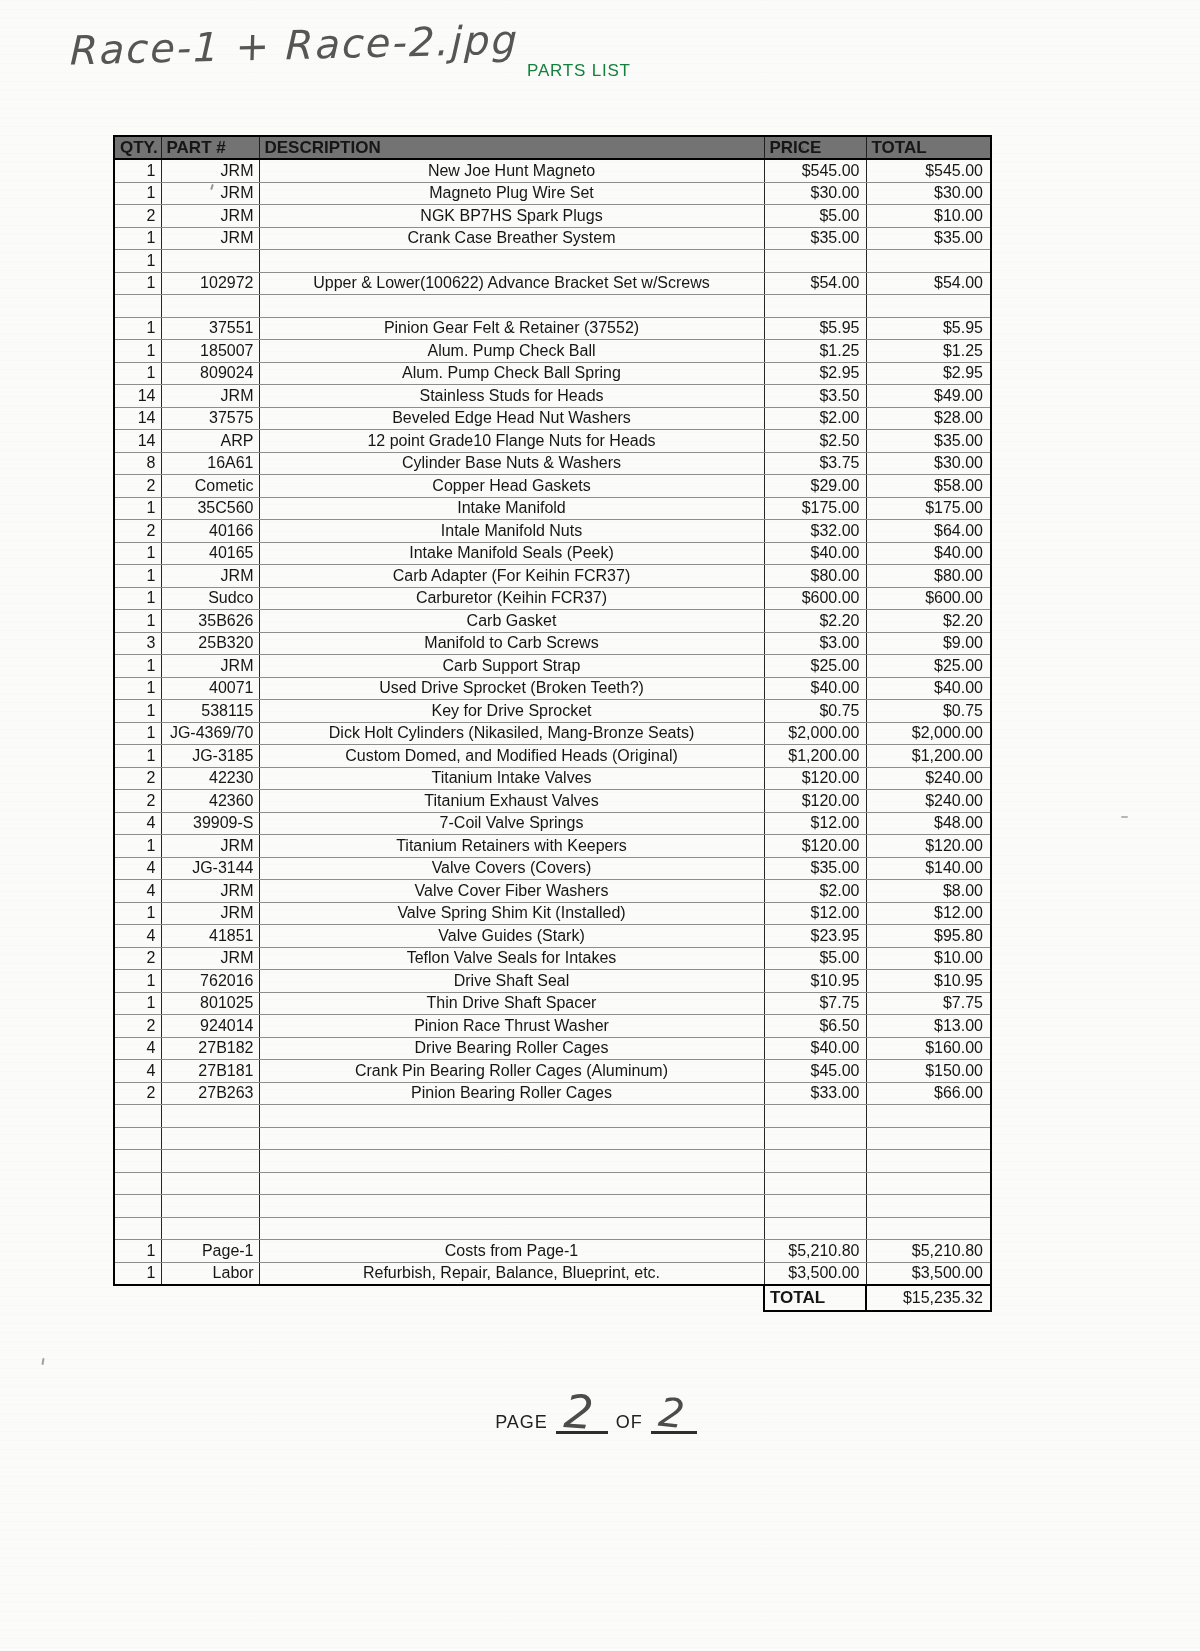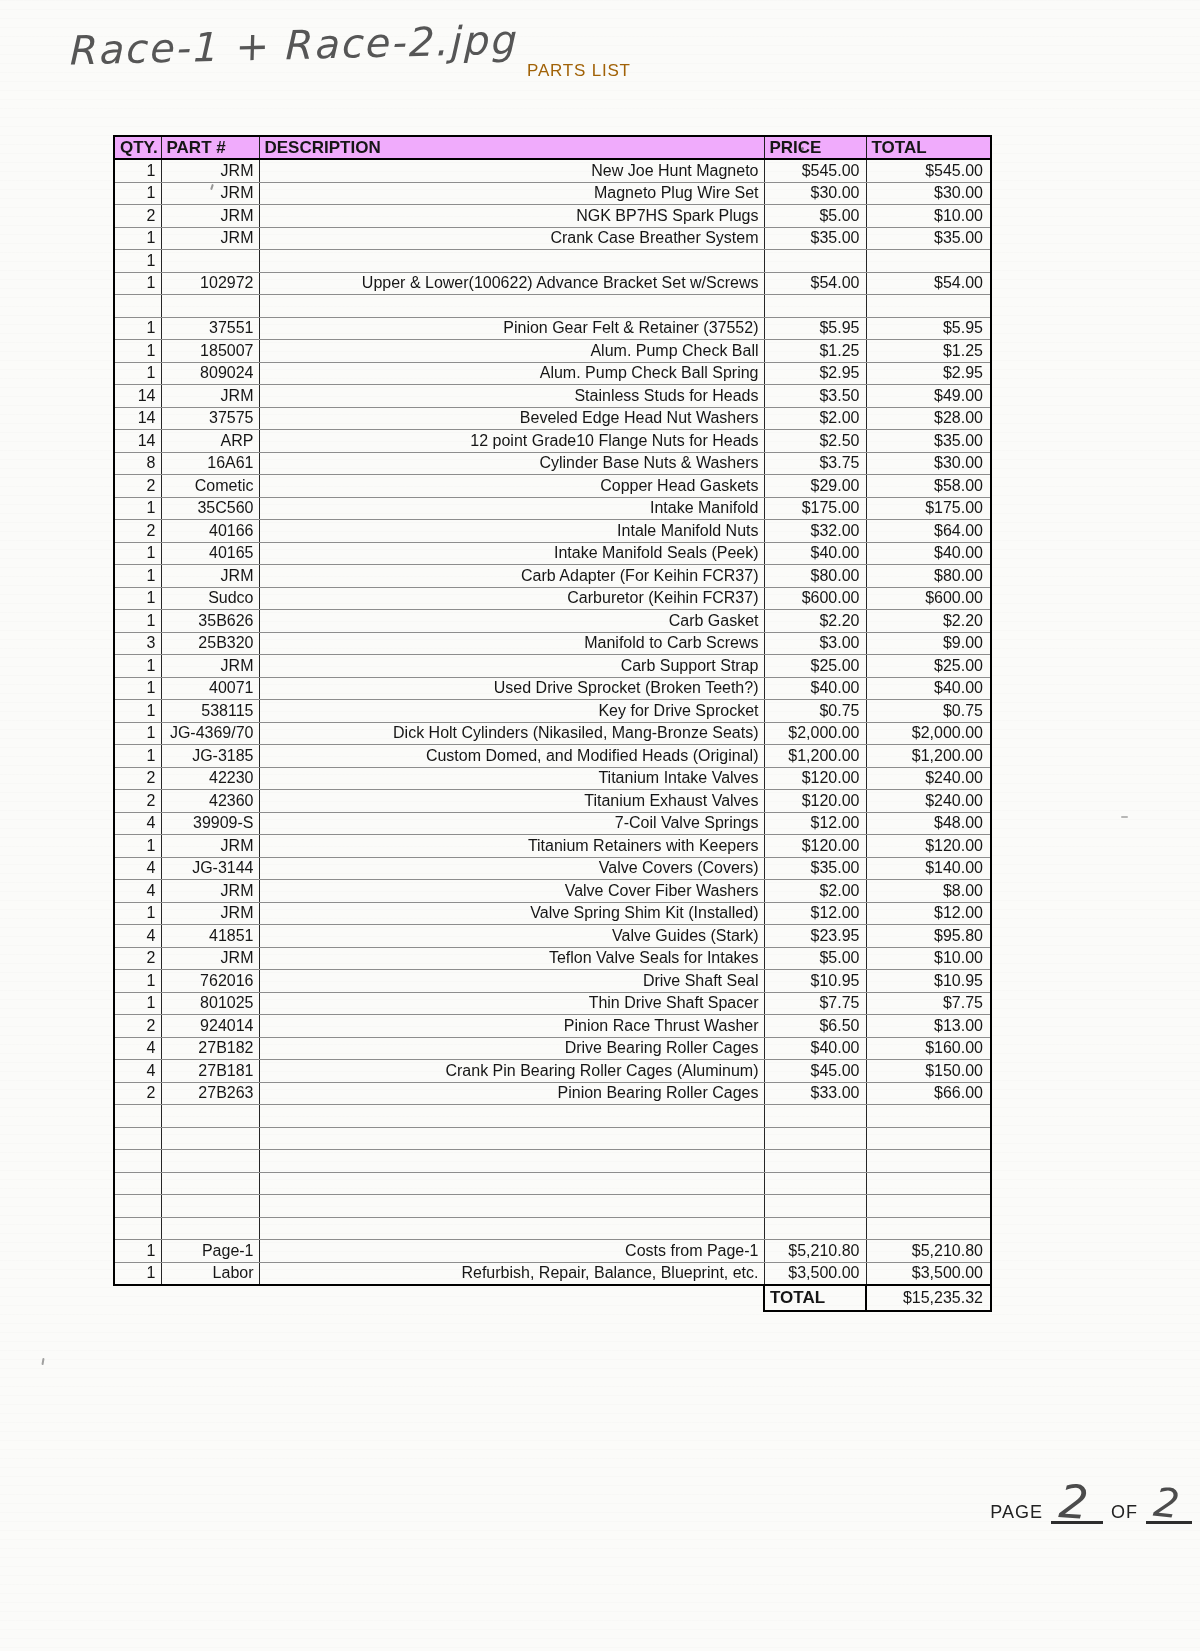--- a/index.html
+++ b/index.html
@@ -24,75 +24,75 @@
     font-family:"DejaVu Sans", sans-serif;
     font-style:italic;
     font-size:40px;
     letter-spacing:2px;
     color:rgba(72,72,72,.92);
     transform:rotate(-1.4deg) skewX(-3deg);
     white-space:nowrap;
   }
   .doc-title{
     position:absolute; left:527px; top:61px;
-    font-size:17px; letter-spacing:.8px; color:#a16207;
+    font-size:17px; letter-spacing:.8px; color:#15803d;
   }
 
   table.parts-table{
     position:absolute; left:113px; top:135px;
     width:877px;
     border-collapse:collapse;
     table-layout:fixed;
   }
   .parts-table th, .parts-table td{
     font-family:"Liberation Sans", sans-serif;
     overflow:hidden; white-space:nowrap;
     padding:0 5px;
   }
   .parts-table th{
     font-size:17px; font-weight:bold; text-align:left;
     height:21px;
     border-top:2px solid #000;
     border-bottom:2px solid #000;
     border-left:1.5px solid #1f1f1f;
-    background:#f0abfc;
+    background:#737373;
   }
   .parts-table th:first-child{ border-left:2px solid #000; }
   .parts-table th:last-child{ border-right:2px solid #000; }
 
   .parts-table tbody td{
     font-size:16px;
     height:21.5px;
     border-left:1.5px solid #262626;
     border-bottom:1px solid #8d8d8d;
   }
   .parts-table tbody td.c0{ border-left:2px solid #000; text-align:right; padding-right:5px;}
   .parts-table tbody td.c1{ text-align:right; }
-  .parts-table tbody td.c2{ text-align:right; }
+  .parts-table tbody td.c2{ text-align:center; }
   .parts-table tbody td.c3{ text-align:right; padding-right:6px; }
   .parts-table tbody td.c4{ text-align:right; padding-right:7px; border-right:2px solid #000; }
   .parts-table tbody tr:last-child td{ border-bottom:2px solid #000; }
 
   tfoot td.ghost{ border:none; background:transparent; }
   tfoot td.gt-label{
     font-size:17px; font-weight:bold; text-align:left;
     height:24px;
     border-left:2.5px solid #000;
     border-right:2px solid #000;
     border-bottom:2.5px solid #000;
   }
   tfoot td.gt-value{
     font-size:16px; text-align:right; padding-right:7px;
     border-right:2.5px solid #000;
     border-bottom:2.5px solid #000;
   }
 
   .footer{
-    position:absolute; left:0; top:1472px; width:100%;
-    display:flex; justify-content:flex-end; align-items:flex-end;
+    position:absolute; left:0; top:1382px; width:100%;
+    display:flex; justify-content:center; align-items:flex-end;
     font-size:18px; letter-spacing:1px; color:#222;
     height:52px;
   }
   .footer .word{ line-height:1; padding-bottom:3px; }
   .blank{
     display:inline-block; position:relative;
     border-bottom:3px solid #2e2e2e;
     text-align:center; margin:0 8px;
   }
   .blank-1{ width:52px; height:46px; }

